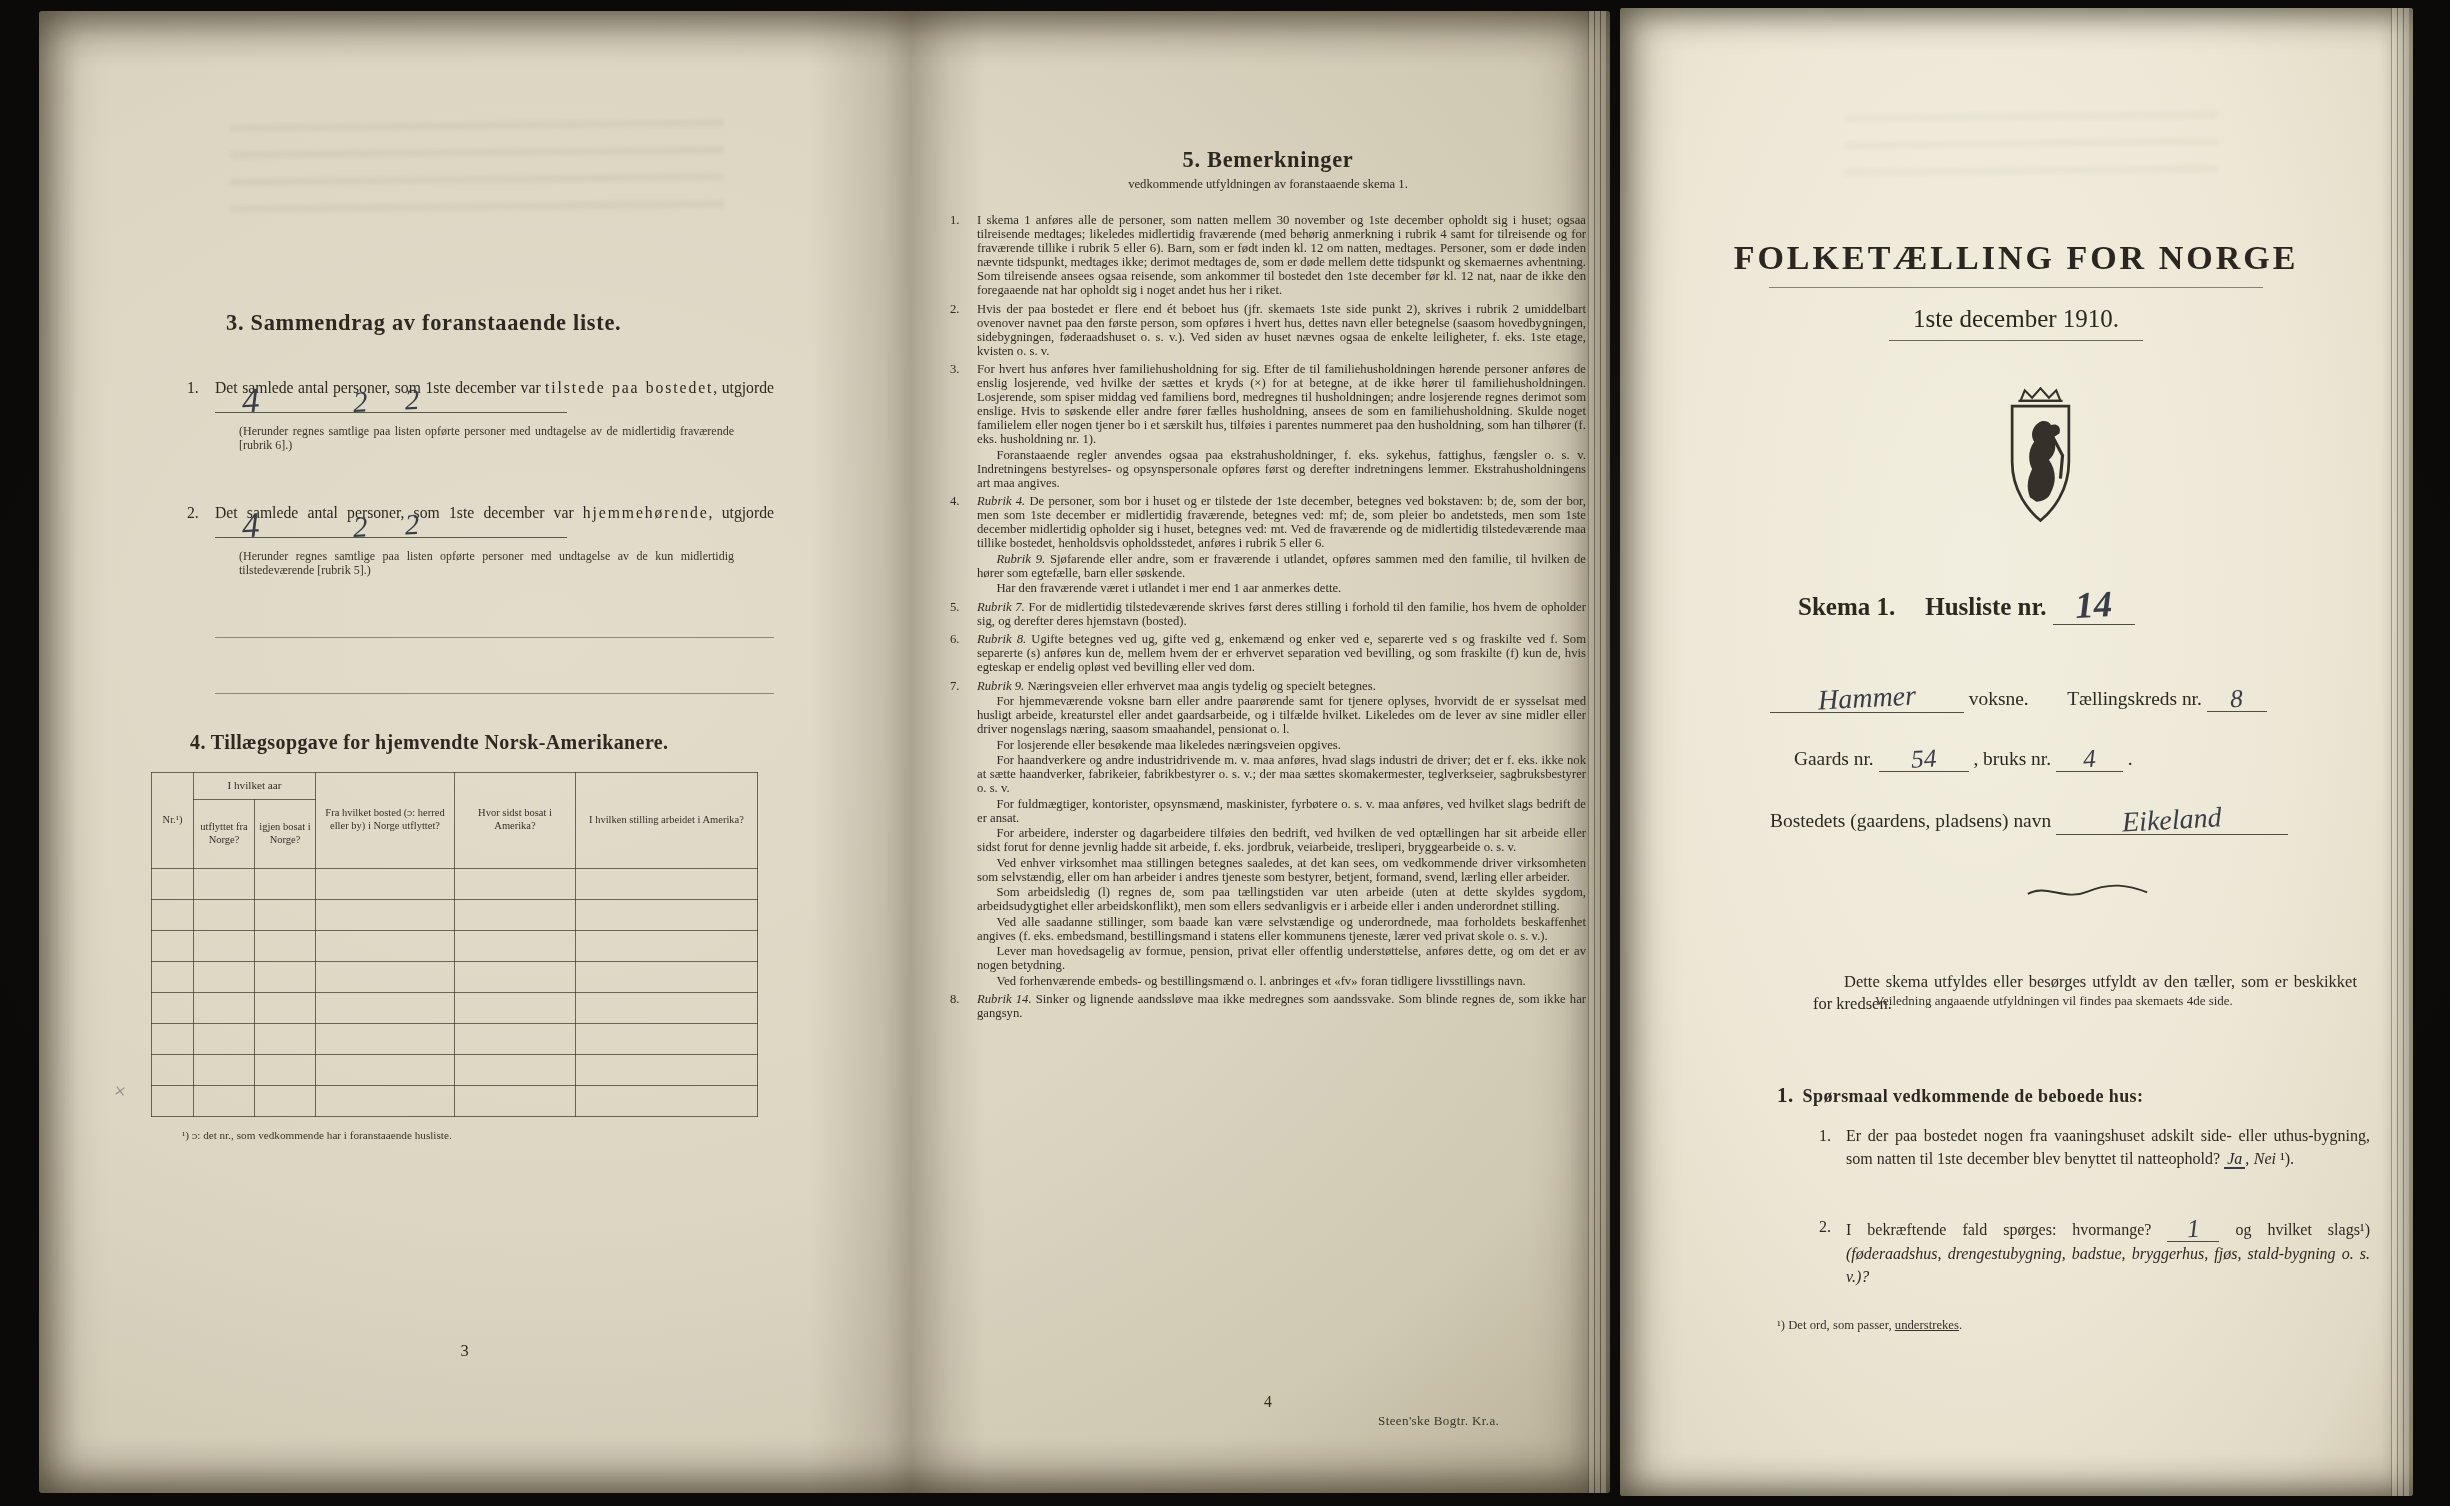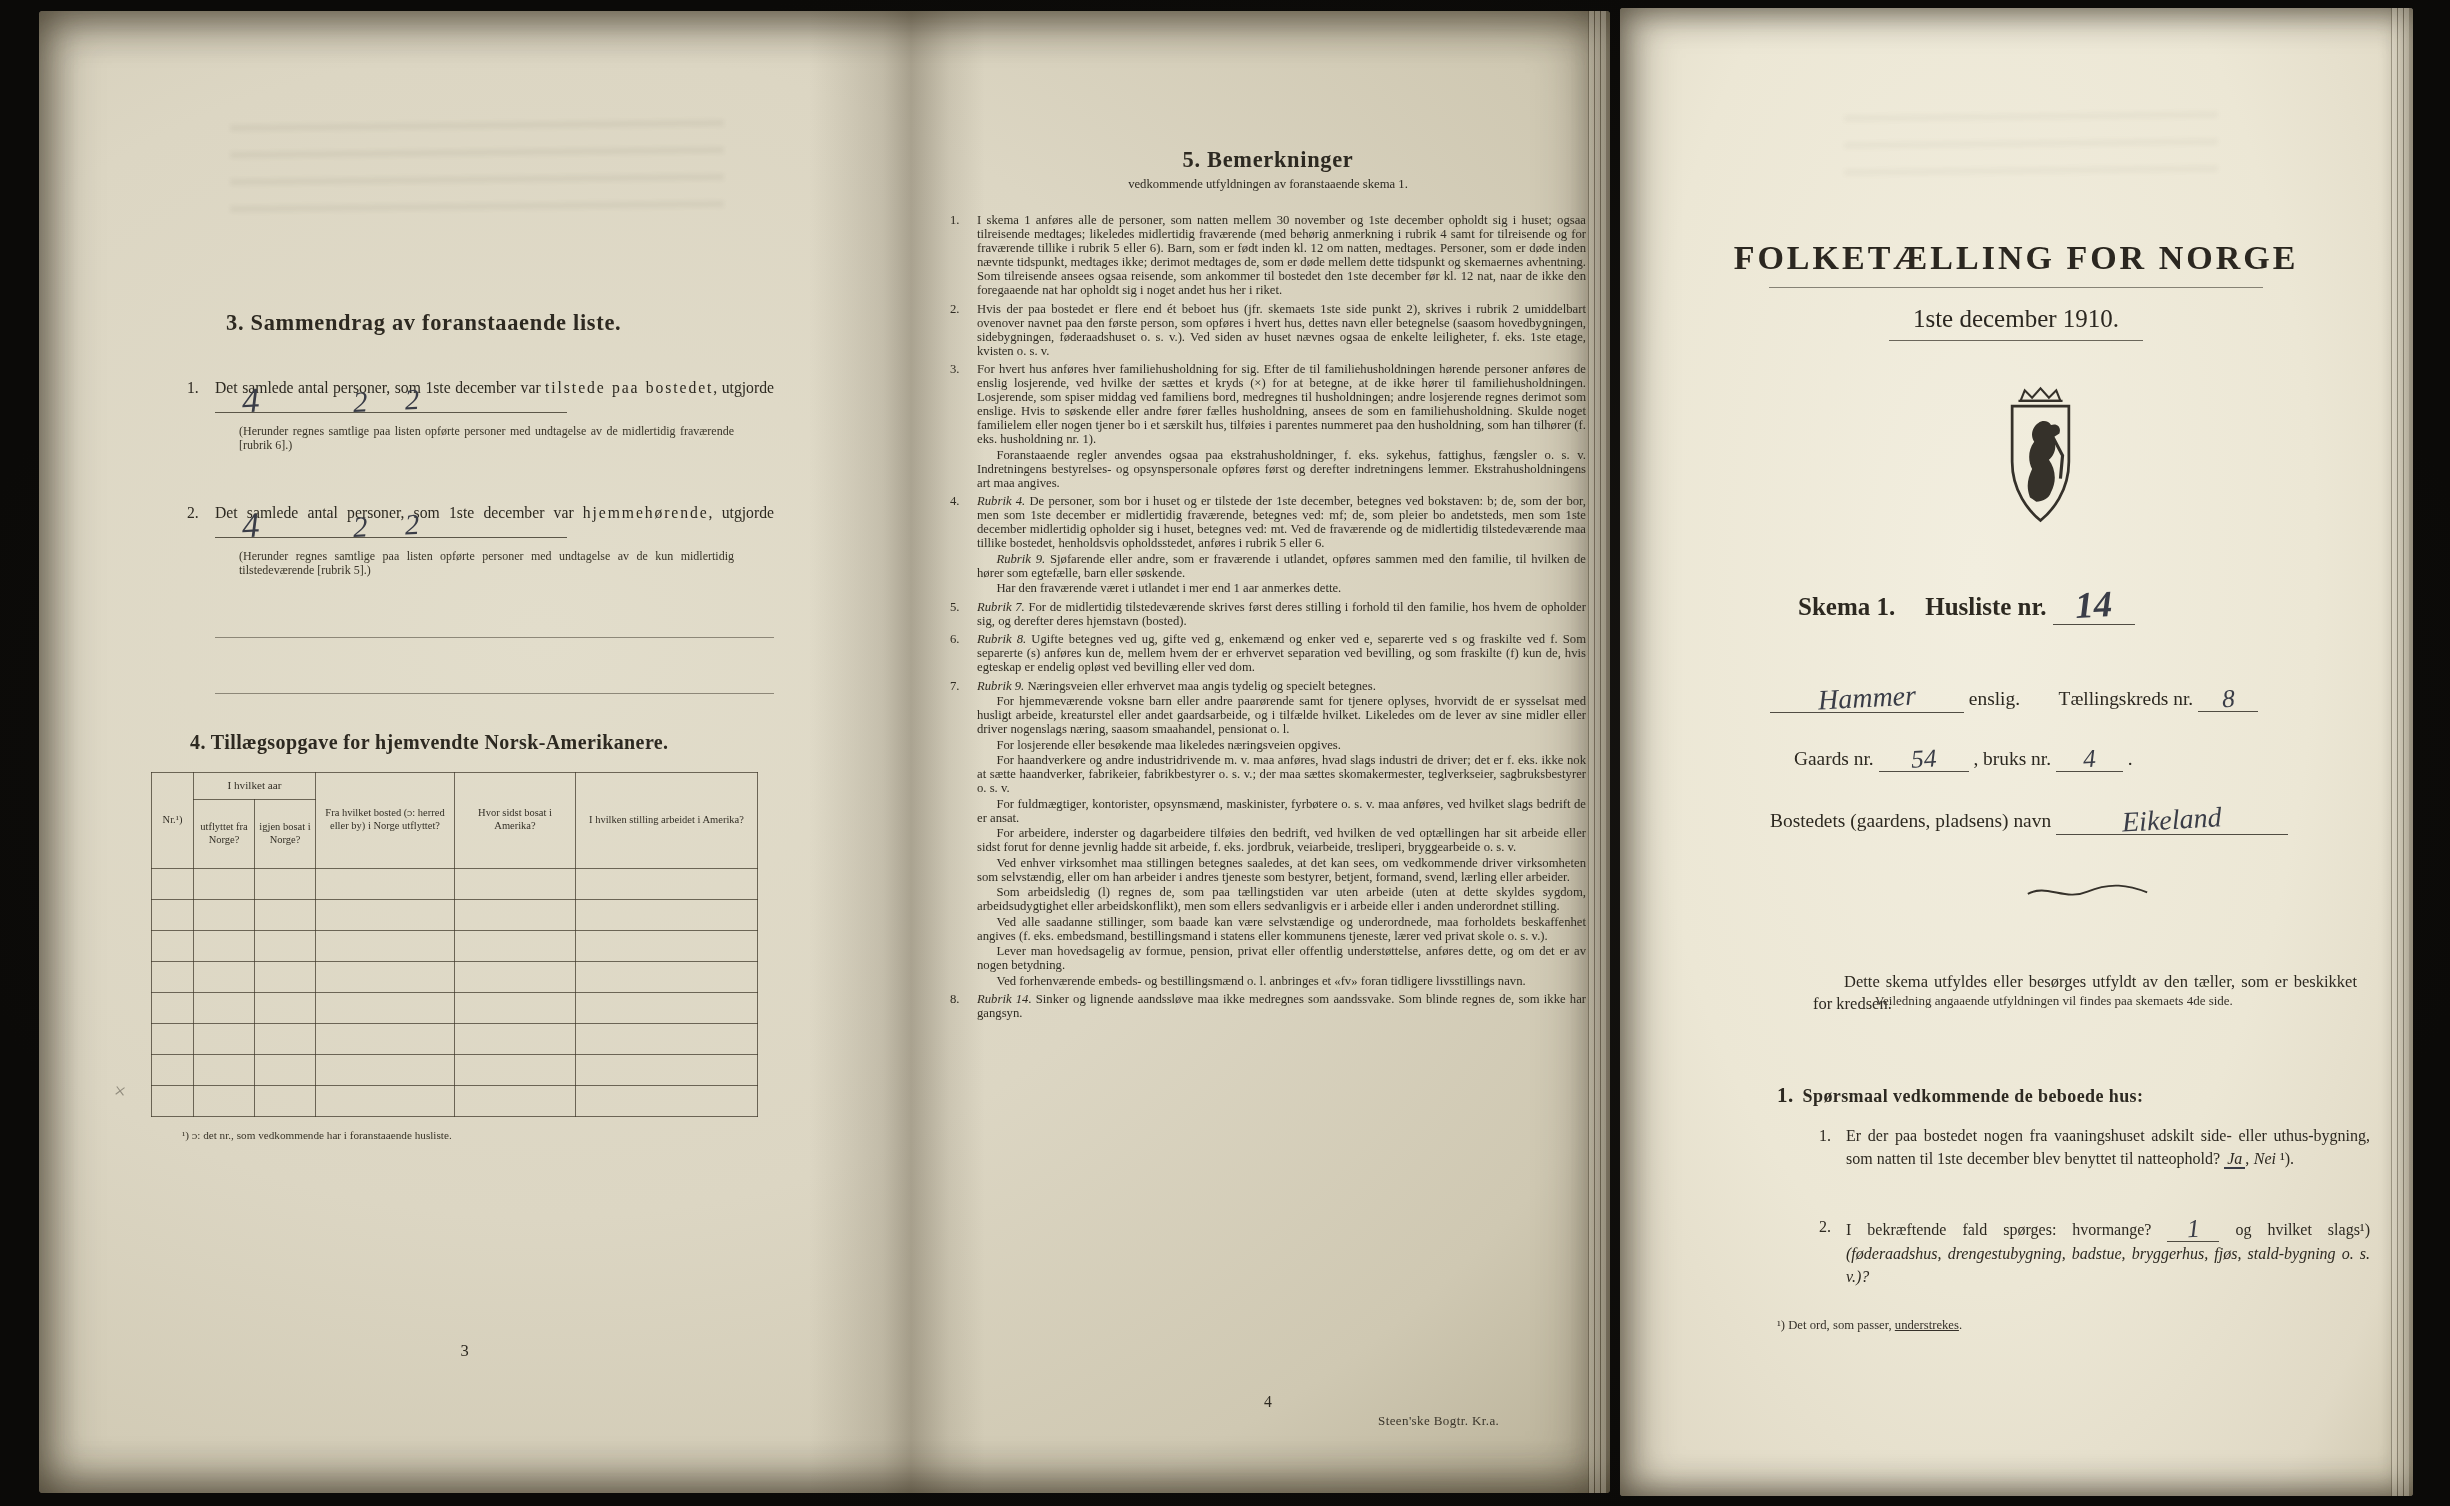--- a/index.html
+++ b/index.html
@@ -274,21 +274,21 @@
       </svg>
     </div>
 
     <div class="skema-line">
       <span>Skema 1.</span><span class="skema-gap"></span><span>Husliste nr.</span>
       <span class="uline w110"><span class="hw hw-nr">14</span></span>
     </div>
 
     <div class="line-row herred-line">
       <span class="uline w260"><span class="hw hw-name">Hammer</span></span>
-      <span>enslig.</span><span class="kreds-gap"></span>
+      <span>voksne.</span><span class="kreds-gap"></span>
       <span>Tællingskreds nr.</span>
       <span class="uline w80"><span class="hw hw-mid">8</span></span>
     </div>
 
     <div class="line-row gaard-line">
       <span>Gaards nr.</span>
       <span class="uline w120"><span class="hw hw-mid">54</span></span>
       <span>, bruks nr.</span>
       <span class="uline w90"><span class="hw hw-mid">4</span></span>
       <span>.</span>

